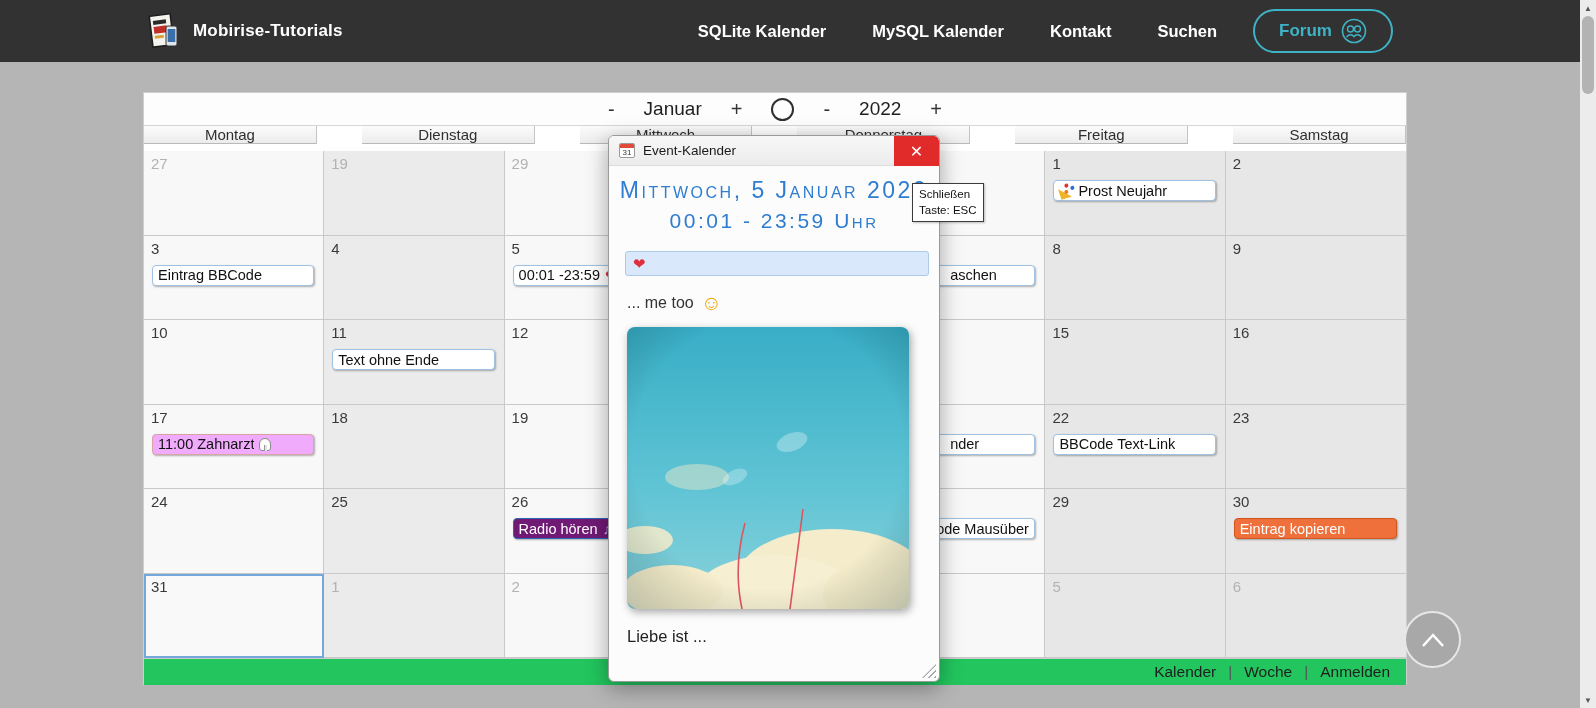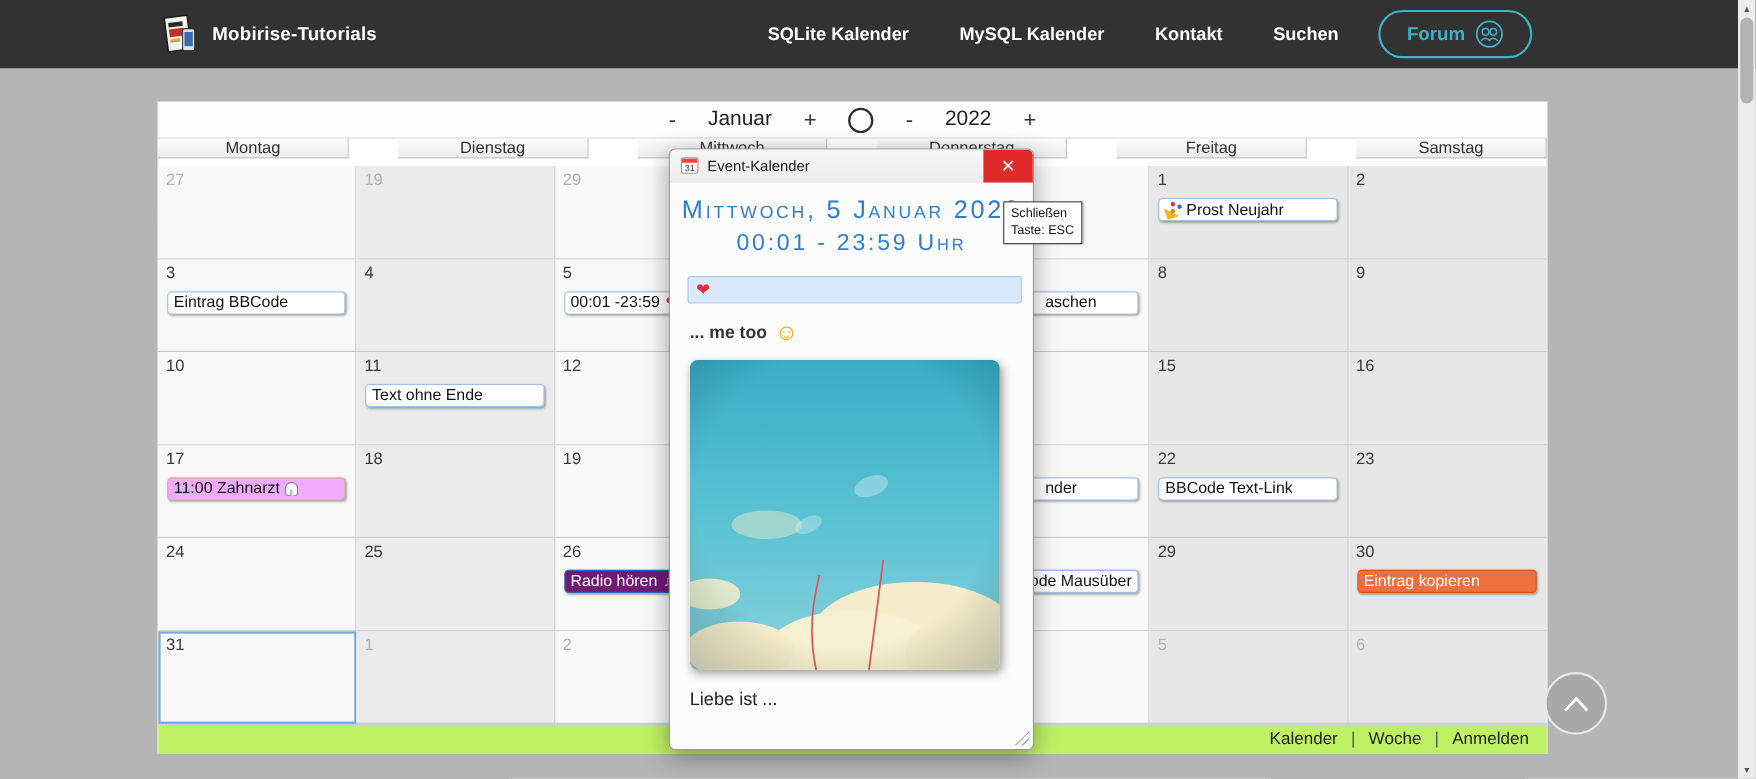--- a/index.html
+++ b/index.html
@@ -45,21 +45,21 @@
   .cell.today { outline:2px solid #74a7dc; outline-offset:-2px; background:#f9f9f9; }
 
   .event { display:flex; align-items:center; gap:5px; margin:7px 3px 0 1px; height:21px; font-size:14.5px;
     padding:0 5px; border-radius:4px; border:1px solid; box-shadow:1px 1px 2px rgba(0,0,0,.3);
     white-space:nowrap; overflow:hidden; cursor:pointer; }
   .ev-blue   { background:#ffffff; border-color:#9fc2e2; color:#111; }
   .ev-pink   { background:#f0abfc; border-color:#d9a3a8; color:#111; }
   .ev-orange { background:#f0703c; border-color:#d1561f; color:#fff; }
   .ev-sel    { background:#701a75; border-color:#2e66b5; color:#fff; }
 
-  .cal-footer { height:27px; background:#bef264; border-top:1px solid #ccc; display:flex; align-items:center;
+  .cal-footer { height:27px; background:#22c55e; border-top:1px solid #ccc; display:flex; align-items:center;
     justify-content:flex-end; gap:12px; padding-right:16px; font-size:15.5px; color:#1e1e1e; }
   .foot-link { cursor:pointer; }
   .foot-sep { color:#555; }
 
   
   .ic-heart { color:#e0303e; font-size:15px; line-height:1; }
   .ic-music { color:#b9a7ef; font-size:15px; line-height:1; }
   .ic-party { display:inline-block; width:14px; height:14px; position:relative; transform:rotate(-18deg); flex:0 0 auto; }
   .ic-party::before { content:''; position:absolute; left:0; bottom:0; width:0; height:0;
     border-bottom:11px solid #f0b429; border-right:11px solid transparent; }
@@ -82,21 +82,21 @@
   .dlg-calicon .calnum { display:block; margin-top:4px; font-size:8px; line-height:10px; text-align:center; color:#333; }
   .dlg-title { margin-left:8px; font-size:13.5px; color:#1a1a1a; }
   .dlg-close { position:absolute; right:0; top:0; width:45px; height:30px; background:#e12a2a; color:#fff;
     display:flex; align-items:center; justify-content:center; font-size:16px; cursor:pointer;
     border-top-right-radius:5px; }
   .dlg-heading { margin-top:9px; text-align:center; color:#2e7dd1; font-variant:small-caps; letter-spacing:2.5px; }
   .dlg-heading .l1 { font-size:23px; line-height:31px; }
   .dlg-heading .l2 { font-size:21px; line-height:30px; }
   .dlg-entry { margin:15px 10px 0 16px; height:25px; background:#d9e9fb; border:1px solid #adc9e8;
     border-radius:3px; display:flex; align-items:center; padding-left:7px; cursor:text; }
-  .dlg-comment { margin:16px 0 0 18px; font-size:16px; color:#333; display:flex; align-items:center; gap:7px;font-weight:bold; }
+  .dlg-comment { margin:16px 0 0 18px; font-size:16px; color:#333; display:flex; align-items:center; gap:7px; }
   .dlg-photo { margin:14px 0 0 18px; width:282px; height:282px; border-radius:8px; overflow:hidden;
     box-shadow:2px 3px 8px rgba(0,0,0,.35); }
   .dlg-caption { margin:18px 0 0 18px; font-size:16.5px; color:#222; }
   .dlg-grip { position:absolute; right:3px; bottom:3px; width:14px; height:14px; cursor:nwse-resize;
     background:repeating-linear-gradient(-45deg,#a9a9a9 0 1.5px,transparent 1.5px 4.5px);
     clip-path:polygon(100% 0,100% 100%,0 100%); }
 
   
   .tip { position:absolute; left:912px; top:183px; background:#fff; border:1px solid #3c3c3c; z-index:60;
     font-size:11.5px; color:#111; padding:3px 6px; line-height:1.35; box-shadow:1px 1px 2px rgba(0,0,0,.25); }

